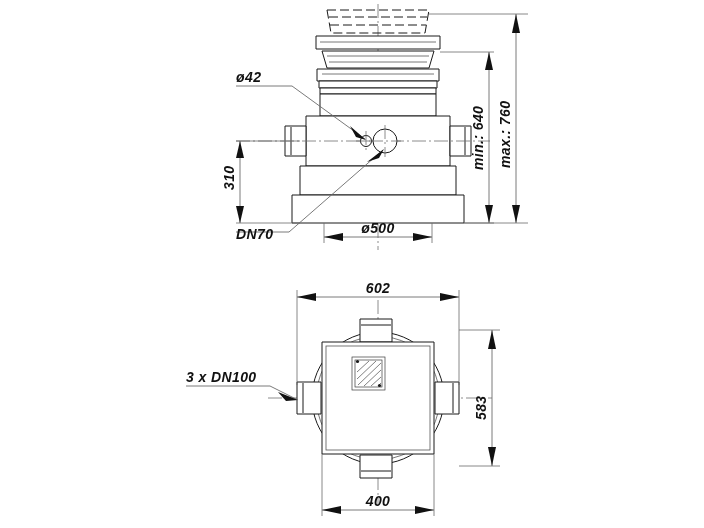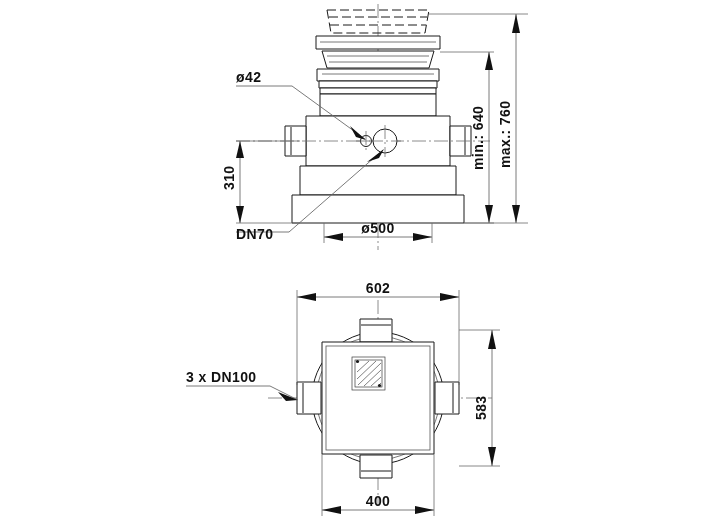--- a/index.html
+++ b/index.html
@@ -12,20 +12,21 @@
     width: 704px;
     height: 528px;
     font-family: "Liberation Sans", sans-serif;
     overflow: hidden;
   }
   #drawing-root {
     position: relative;
     width: 704px;
     height: 528px;
     background: #ffffff;
+    font-style: italic;
   }
   svg.drawing-canvas {
     display: block;
     width: 704px;
     height: 528px;
   }
   .solid {
     stroke: #1a1a1a;
     stroke-width: 1;
     fill: none;

